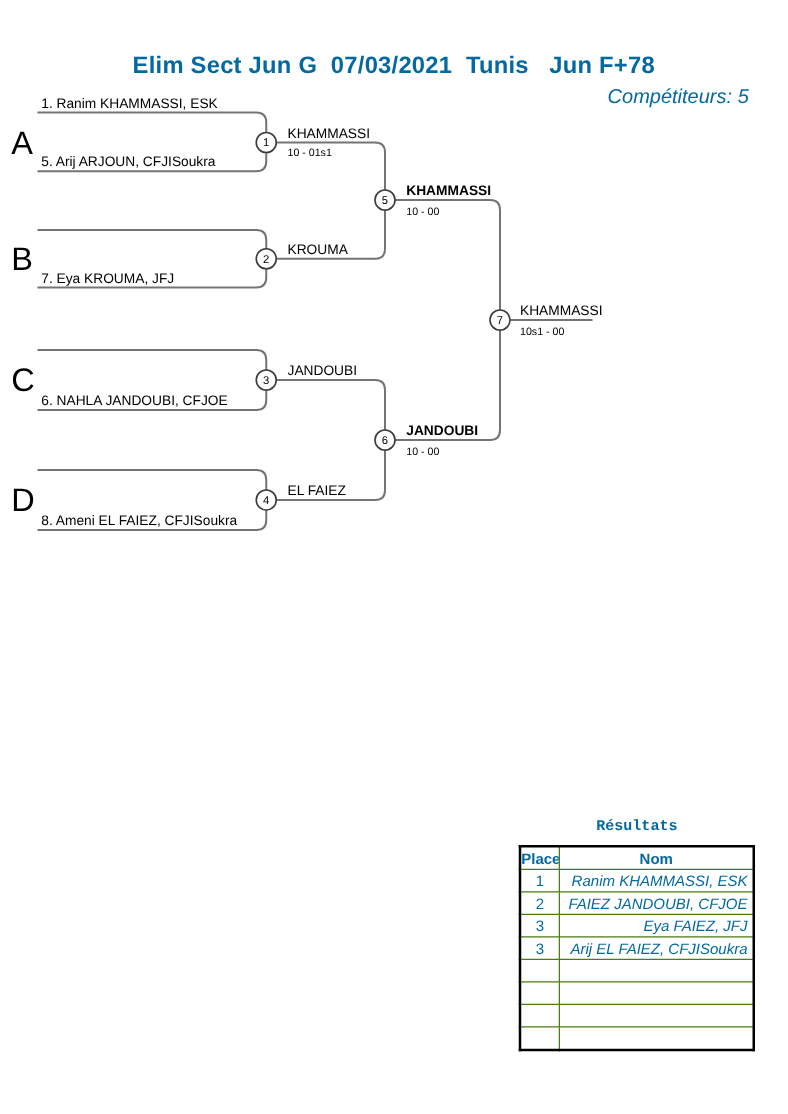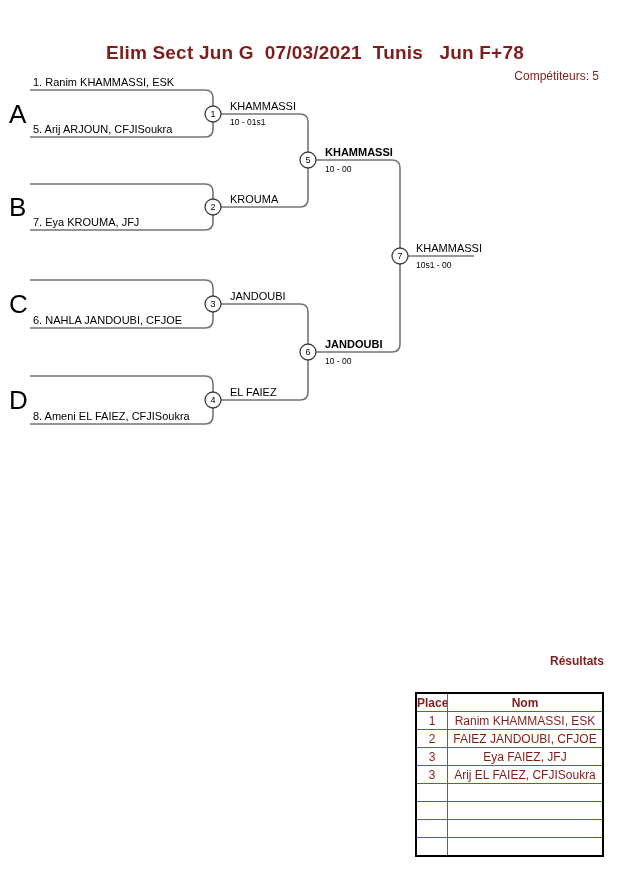--- a/index.html
+++ b/index.html
@@ -1,50 +1,50 @@
 <!DOCTYPE html>
 <html><head>
 <meta charset="utf-8">
 <style>
   html,body { margin:0; padding:0; background:#fff; }
   .page {
     position:relative; width:630px; height:891px; background:#ffffff;
-    font-family:"Liberation Sans", sans-serif; color:#7f1d1d; overflow:hidden;
+    font-family:"Liberation Sans", sans-serif; color:#0369a1; overflow:hidden;
   }
   .title {
     position:absolute; top:42px; left:0; width:100%; text-align:center;
     font-size:19px; font-weight:bold; white-space:pre; letter-spacing:0.2px;
   }
   .competitors {
-    position:absolute; top:69px; right:31px; font-size:12px;
+    position:absolute; top:69px; right:31px; font-size:16px;font-style:italic;
   }
   svg.bracket { position:absolute; top:0; left:0; }
   svg.bracket path { fill:none; stroke:#747474; stroke-width:1.6; }
   svg.bracket circle { fill:#ffffff; stroke:#3c3c3c; stroke-width:1.3; }
   svg.bracket text { font-family:"Liberation Sans", sans-serif; fill:#000; }
   .entry-text { font-size:11px; }
   .winner-text { font-size:11px; }
   .winner-text.bold { font-weight:bold; }
   .score-text { font-size:8.5px; fill:#1a1a1a; }
   .circle-num { font-size:9px; text-anchor:middle; }
   .section-letter { font-size:26px; }
   .results {
     position:absolute; left:415px; top:654px; width:189px;
   }
-  .results-title { text-align:right; font-weight:bold; font-size:12px; margin:0 0 24px 0; }
+  .results-title { text-align:center; font-weight:bold; font-size:12px; margin:0 0 8px 0;font-family:Liberation Mono, monospace; }
   table.results-table {
     border-collapse:collapse; width:189px; border:2px solid #000; table-layout:fixed;
   }
   .results-table th, .results-table td {
     border:1px solid #4d7c0f; font-size:12px; height:15px; padding:1px 4px;
     overflow:hidden; white-space:nowrap;
   }
   .results-table th { font-weight:bold; padding:1px 1px; }
   .results-table th.col-place, .results-table td.cell-place { width:30px; text-align:center; padding:1px 0; }
-  .results-table td.cell-name { text-align:center; }
+  .results-table td.cell-name { text-align:right;font-style:italic; }
 </style>
 </head>
 <body>
 
 <div class="page">
 
   <div class="title">Elim Sect Jun G  07/03/2021  Tunis   Jun F+78</div>
   <div class="competitors">Compétiteurs: 5</div>
 
   <svg class="bracket" width="630" height="470" viewBox="0 0 630 470">

